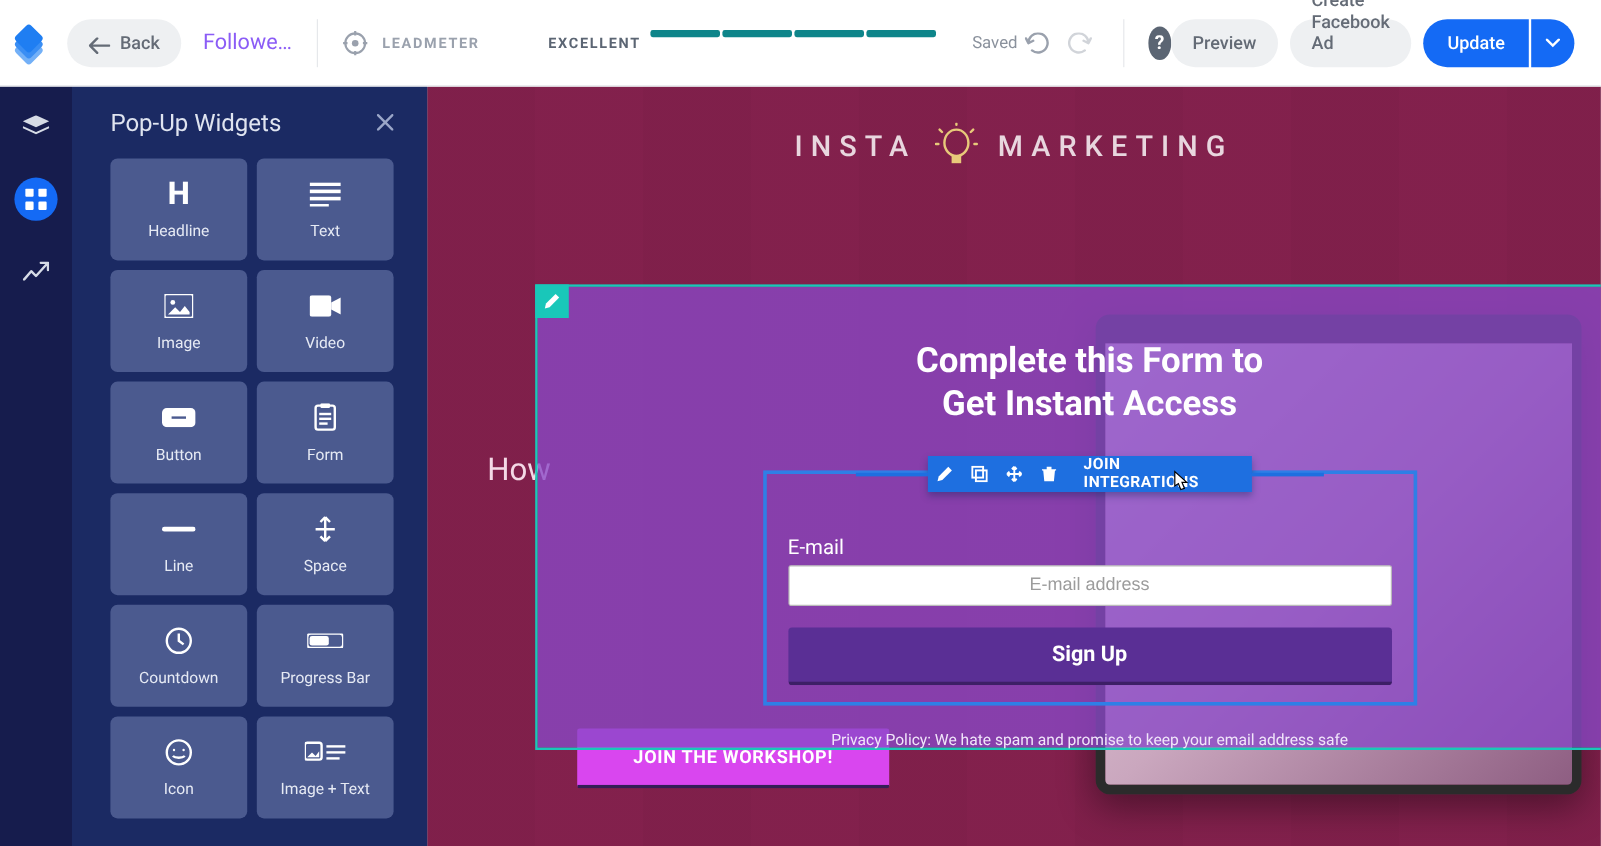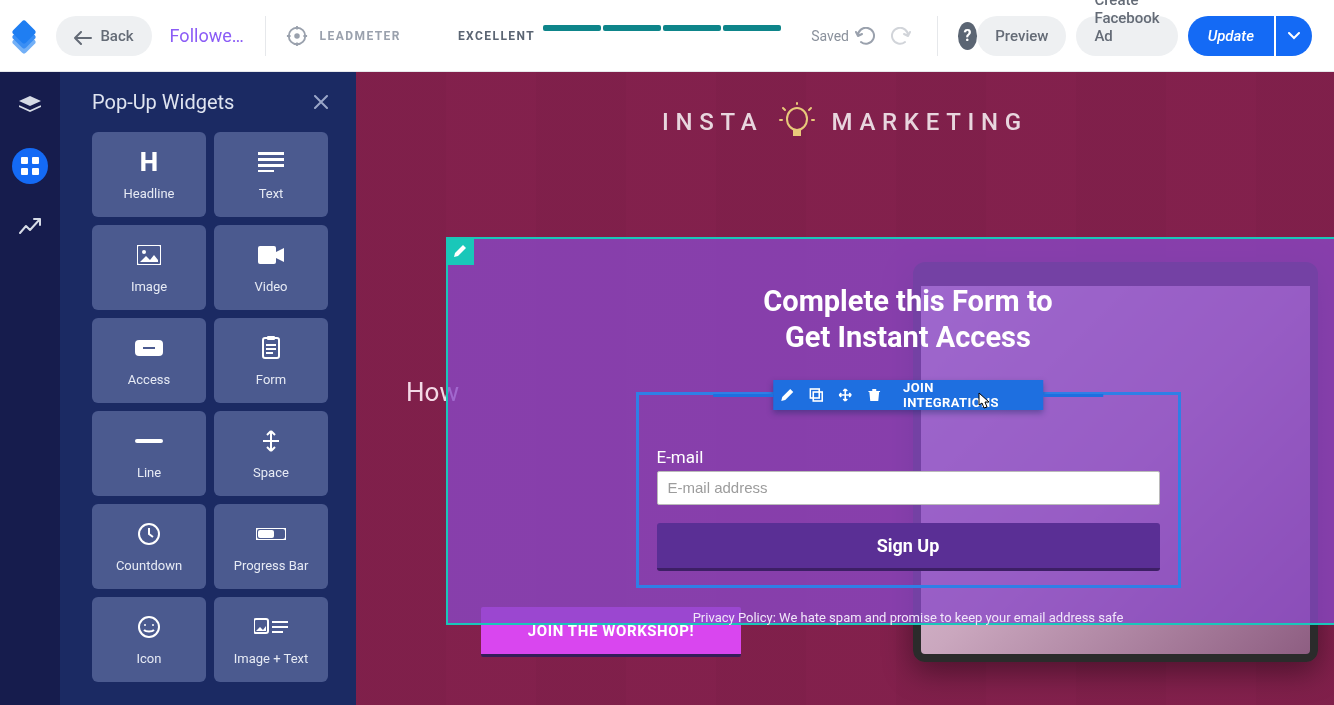--- a/index.html
+++ b/index.html
@@ -30,21 +30,21 @@
   .leadmeter-row{display:flex;align-items:center;gap:12px;}
   .lm-label{letter-spacing:.12em;font-size:12px;font-weight:700;color:#9aa1ad;}
   .lm-rating{letter-spacing:.12em;font-size:12px;font-weight:700;color:#5b6573;margin-left:45px;}
   .lm-target{width:22px;height:22px;}
   .lm-bar{display:flex;gap:2px;}
   .lm-seg{width:58px;height:6px;background:#0e858a;border-radius:2px;}
   .saved{color:#8a919c;font-size:14px;margin-left:30px;}
   .icon-btn{width:32px;height:32px;display:flex;align-items:center;justify-content:center;color:#9aa1ad;cursor:pointer;margin:0 6px;}
   .topbar-right{margin-left:auto;display:flex;align-items:center;gap:10px;padding-right:22px;}
   .btn-primary-split{display:flex;}
-  .btn-primary{background:#146af5;color:#fff;border-radius:9999px;height:40px;display:flex;align-items:center;padding:0 20px;font-size:15px;font-weight:500;cursor:pointer;font-style:italic;}
+  .btn-primary{background:#146af5;color:#fff;border-radius:9999px;height:40px;display:flex;align-items:center;padding:0 20px;font-size:15px;font-weight:500;cursor:pointer;}
   .btn-primary.right{border-top-left-radius:0;border-bottom-left-radius:0;padding:0 12px;margin-left:2px;}
   .btn-primary.left{border-top-right-radius:0;border-bottom-right-radius:0;}
   .help-circle{width:28px;height:28px;border-radius:50%;background:#5b6573;color:#fff;display:flex;align-items:center;justify-content:center;font-weight:700;font-size:16px;}
   
   .workspace{position:absolute;top:72px;left:0;right:0;bottom:0;padding-left:27px;}
   .leftrail{position:absolute;top:0;left:0;bottom:0;width:60px;background:#161c4d;z-index:50;display:flex;flex-direction:column;align-items:center;padding-top:22px;gap:30px;}
   .rail-icon{width:24px;height:24px;display:flex;align-items:center;justify-content:center;cursor:pointer;color:#d6dbe6;}
   .rail-btn{width:36px;height:36px;border-radius:50%;background:#146af5;display:flex;align-items:center;justify-content:center;color:#fff;cursor:pointer;}
   .leftpanel{position:absolute;top:0;left:60px;bottom:0;width:296px;background:#1b2a63;z-index:45;color:#e9ecf3;}
   .panel-head{display:flex;align-items:center;height:60px;padding:0 24px 0 32px;}
@@ -67,21 +67,21 @@
   .phone-shadow{position:absolute;top:190px;right:16px;width:405px;height:400px;border-radius:12px;background:linear-gradient(135deg, #e9d7e3 0%, #caa7be 50%, #8e5e82 100%);border:8px solid #2b2b2b;border-top-width:24px;box-shadow:0 10px 30px rgba(0,0,0,.4);} 
   
   .popup-wrapper{position:absolute;top:165px;left:90px;width:924px;height:388px;}
   .popup-outline{position:absolute;inset:0;border:2px solid #19c7b9;}
   .edit-corner{position:absolute;top:0;left:0;width:28px;height:28px;background:#19c7b9;display:flex;align-items:center;justify-content:center;color:#fff;}
   .popup-bg{position:absolute;inset:2px;background:rgba(137,72,199,0.78);}
   .popup-inner{position:absolute;inset:2px;display:flex;flex-direction:column;align-items:center;padding:44px 50px 28px 50px;color:#fff;}
   .popup-heading{font-size:29px;font-weight:700;text-align:center;line-height:1.25;margin-bottom:36px;}
   .form-box{position:relative;width:545px;border:3px solid #2f7fe6;padding:12px 18px 14px 18px;}
   .form-label{font-size:17px;color:#fff;margin-bottom:4px;margin-top:40px;}
-  .form-input{width:100%;height:34px;border:1px solid #bababa;border-radius:2px;padding:0 10px;font-size:15px;color:#555;background:#fff;}
+  .form-input{width:100%;height:34px;border:1px solid #bababa;border-radius:2px;padding:0 10px;font-size:15px;color:#555;background:#fff;text-align:center;}
   .form-input::placeholder{color:#9c9c9c;}
   .signup-btn{margin-top:18px;width:100%;height:48px;border-radius:3px;background:#5a2f95;border-bottom:3px solid #3d1f66;color:#fff;font-size:18px;font-weight:700;display:flex;align-items:center;justify-content:center;cursor:pointer;}
   .form-toolbar{position:absolute;top:-15px;left:50%;transform:translateX(-50%);height:30px;background:#1e6fe0;display:flex;align-items:center;border-radius:0;box-shadow:0 3px 6px rgba(15,40,90,.4);z-index:5;}
   .tb-lines{width:60px;height:3px;background:#1e6fe0;position:absolute;top:14px;}
   .tb-line-left{left:-60px;}
   .tb-line-right{right:-60px;}
   .tb-icon{width:30px;height:30px;display:flex;align-items:center;justify-content:center;color:#fff;cursor:pointer;}
   .tb-text{padding:0 14px;color:#fff;font-weight:700;font-size:13px;letter-spacing:.03em;cursor:pointer;}
   .privacy{margin-top:22px;font-size:13px;color:#f1e6fa;text-align:center;}
   .cursor{position:absolute;z-index:80;pointer-events:none;}
@@ -231,21 +231,21 @@
           </div>
           <div class="lbl">Video</div>
         </div>
         <div class="widget-tile">
           <div class="wicon">
             <svg width="28" height="16" viewBox="0 0 28 16" fill="#fff">
               <rect x="0" y="0" width="28" height="16" rx="4"></rect>
               <rect x="8" y="7" width="12" height="2" fill="#4b5a8f"></rect>
             </svg>
           </div>
-          <div class="lbl">Access</div>
+          <div class="lbl">Button</div>
         </div>
         <div class="widget-tile">
           <div class="wicon">
             <svg width="20" height="24" viewBox="0 0 20 24" fill="#fff">
               <rect x="2" y="2" width="16" height="20" rx="2" fill="none" stroke="#fff" stroke-width="2"></rect>
               <rect x="6" y="0" width="8" height="4" rx="1"></rect>
               <rect x="5" y="8" width="10" height="2"></rect>
               <rect x="5" y="12" width="10" height="2"></rect>
               <rect x="5" y="16" width="7" height="2"></rect>
             </svg>

